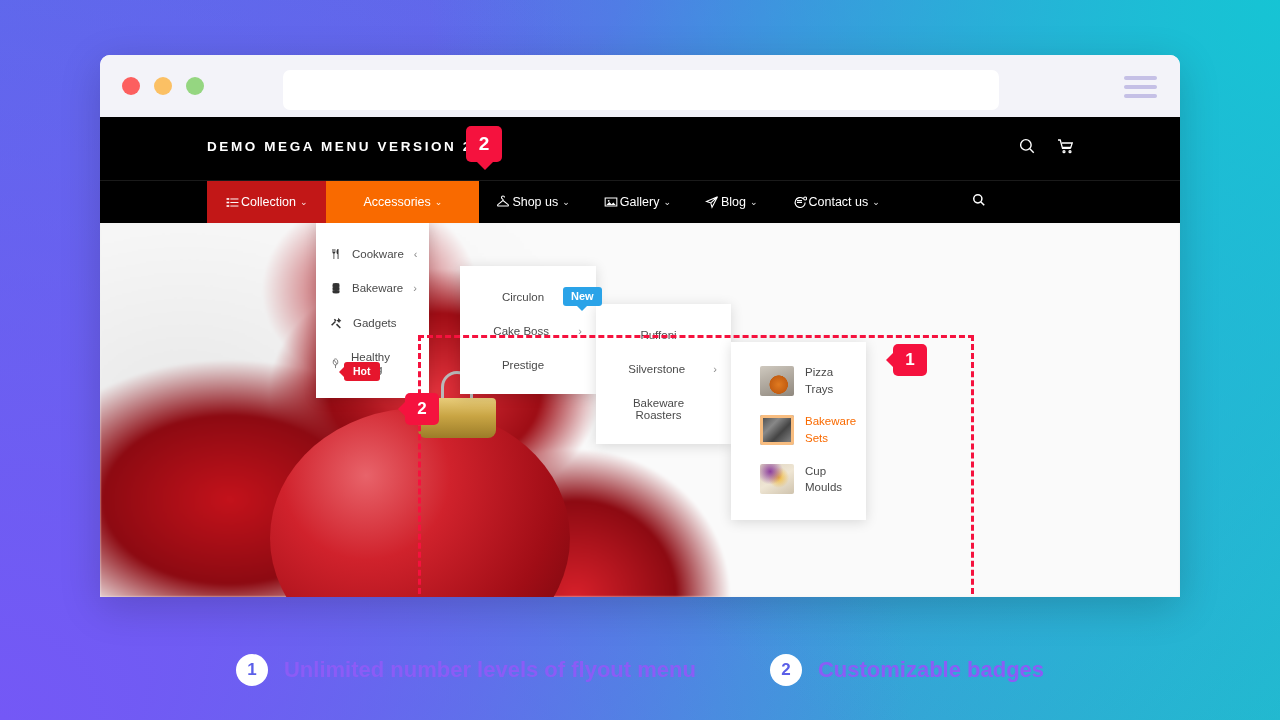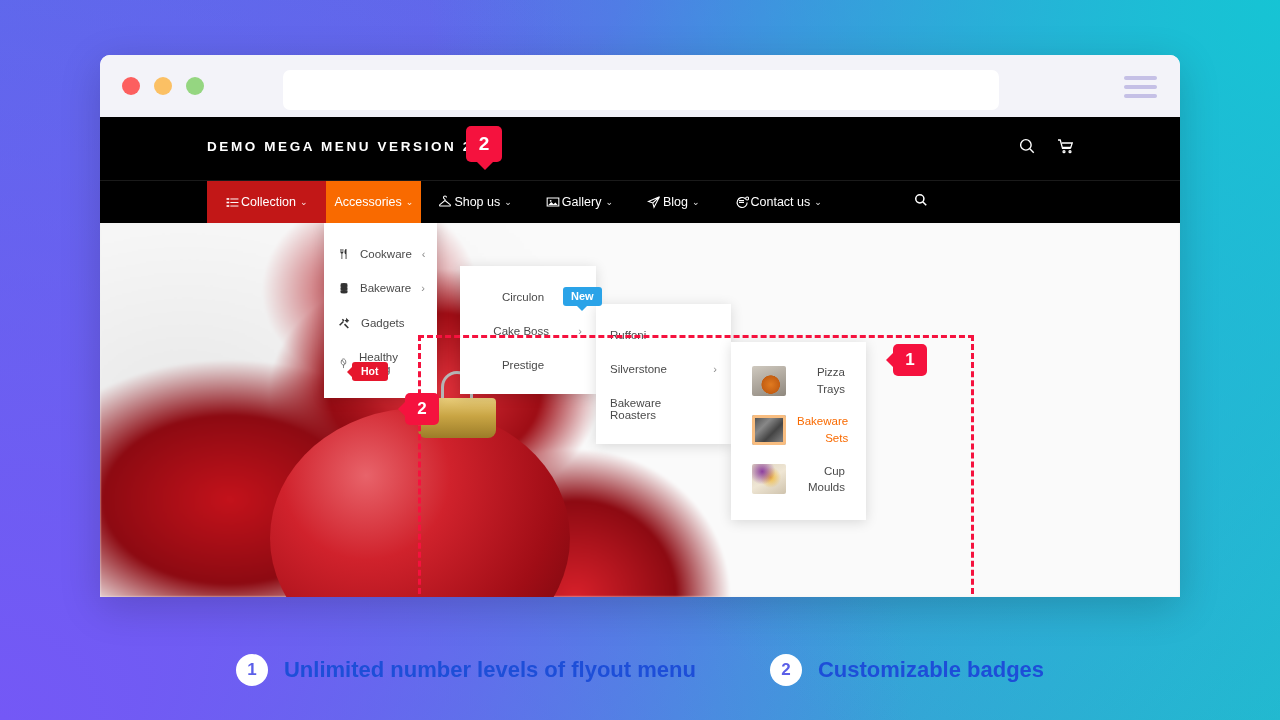--- a/index.html
+++ b/index.html
@@ -57,21 +57,21 @@
     height:43px; background:#000; display:flex; align-items:stretch;
     padding-left:107px; position:relative;
     border-top:1px solid #1a1a1a;
   }
   .nav-item {
     display:flex; align-items:center; gap:2px;
     padding:0 17px; color:#fff; font-size:12.5px; white-space:nowrap;
     position:relative;
   }
   .nav-item.collection  { background:#c21717; padding:0 19px; }
-  .nav-item.accessories { background:#f96a00; padding:0 8px; }
+  .nav-item.accessories { background:#f96a00; padding:0 37px; }
   .nav-item .caret { font-size:9px; opacity:.9; margin-left:2px; }
   .nav-item svg { display:block; flex:none; }
   .nav-search { display:flex; align-items:center; padding:0 17px; margin-left:58px; }
 
   
   .badge-new {
     position:absolute; left:463px; top:170px;
     background:#2aa3e8; color:#fff; font-size:11px; font-weight:600;
     padding:3px 8px 4px; border-radius:3px; z-index:40;
   }
@@ -107,24 +107,24 @@
   .hero-img .loop {
     position:absolute; left:341px; top:148px; width:32px; height:32px;
     border:3px solid #b9b9b9; border-radius:50% 50% 0 0; border-bottom:0;
   }
 
   
   .menu {
     position:absolute; background:#fff; box-shadow:0 2px 12px rgba(0,0,0,.14);
     z-index:20;
   }
-  .menu-l1 { left:224px; top:0px;   width:113px; padding:14px 0 12px; }
+  .menu-l1 { left:216px; top:0px;   width:113px; padding:14px 0 12px; }
   .menu-l2 { left:360px; top:43px;  width:136px; padding:14px 0 12px;text-align:center; }
-  .menu-l3 { left:496px; top:81px;  width:135px; padding:14px 0 12px; }
-  .menu-l4 { left:631px; top:119px; width:135px; padding:14px 8px 16px;text-align:right; }
+  .menu-l3 { left:496px; top:81px;  width:135px; padding:14px 0 12px;text-align:center; }
+  .menu-l4 { left:631px; top:119px; width:135px; padding:14px 16px 16px; }
 
   .mi {
     display:flex; align-items:center; gap:10px;
     padding:11px 14px; font-size:11.5px; color:#4a4a4a; position:relative;
   }
   .mi .label { flex:1; }
   .mi .arrow { font-size:11px; color:#8a8a8a; }
   .mi svg { display:block; flex:none; }
   .mi.product { padding:8px 13px; gap:11px; align-items:center; }
   .thumb { width:34px; height:30px; border-radius:2px; flex:none; }
@@ -195,21 +195,21 @@
   .caption {
     position:absolute; left:0; right:0; bottom:34px;
     display:flex; justify-content:center; align-items:center; gap:74px;
   }
   .cap-item { display:flex; align-items:center; gap:16px; }
   .cap-num {
     width:32px; height:32px; border-radius:50%; background:#fff;
     color:#5b5fe8; font-size:17px; font-weight:700;
     display:flex; align-items:center; justify-content:center;
   }
-  .cap-text { color:#1d4ed8; font-size:22px; font-weight:700; white-space:nowrap; }
+  .cap-text { color:#8b5cf6; font-size:22px; font-weight:700; white-space:nowrap; }
 </style>
 </head>
 <body>
 
 <div class="browser">
 
   <div class="chrome">
     <div class="dots">
       <span class="dot red"></span>
       <span class="dot yellow"></span>

